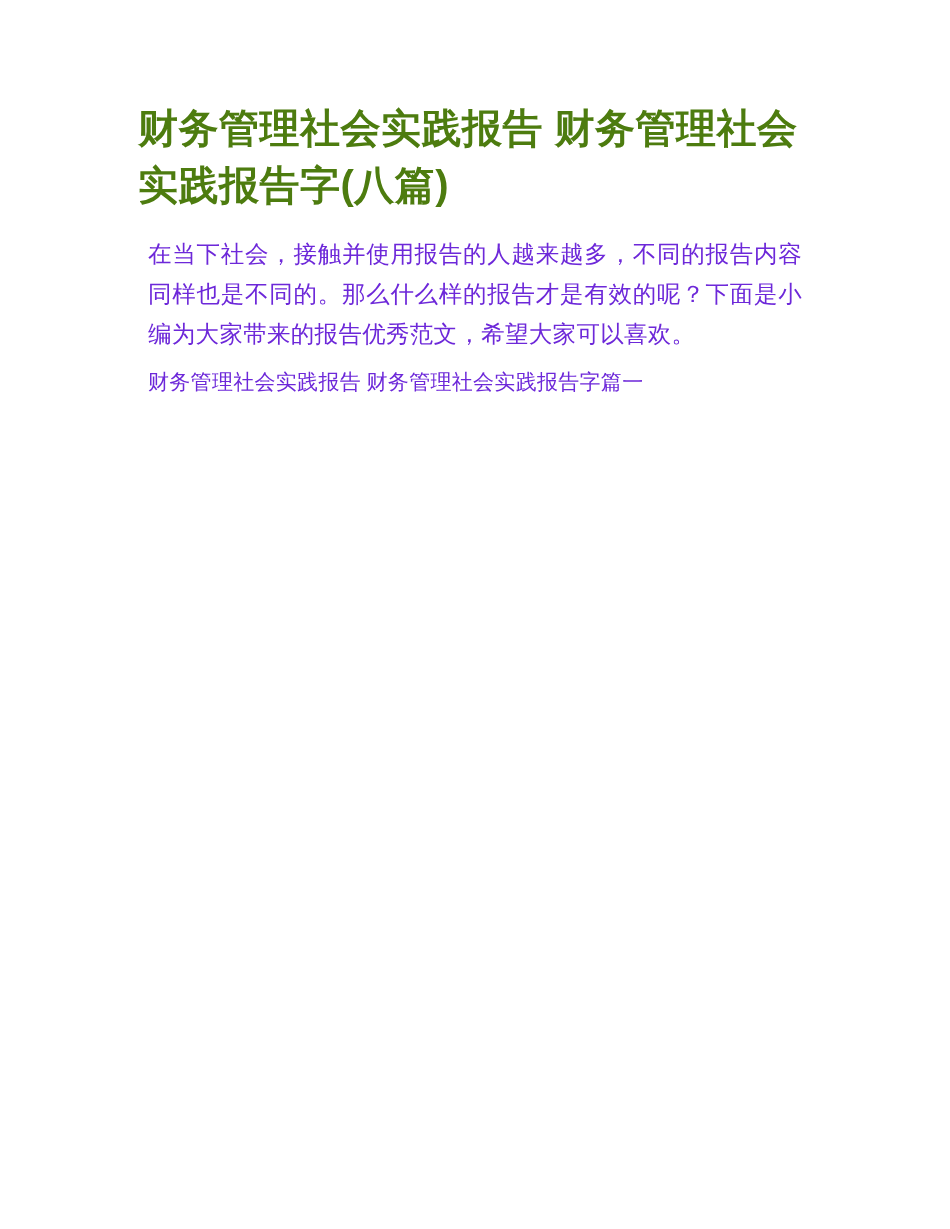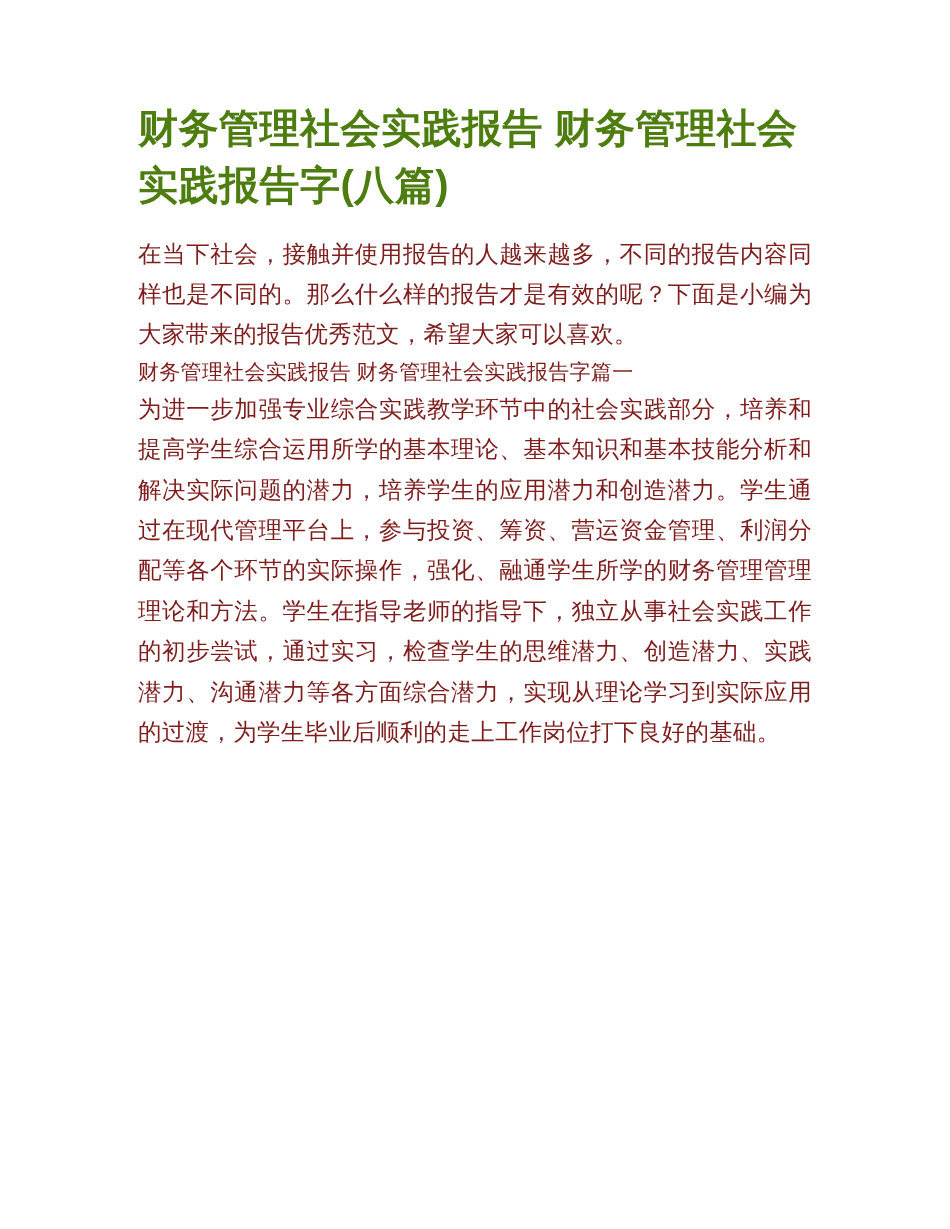--- a/index.html
+++ b/index.html
@@ -31,37 +31,36 @@
     margin: 0 0 20px 0;
     color: #4d7c0f;
   }
   .body-block {
     font-family: "Liberation Serif", serif;
     font-size: 23.5px;
     line-height: 1.72;
     letter-spacing: 0.3px;
     text-align: justify;
     text-justify: inter-ideograph;
-    margin: 0;
-    color: #7f1d1d;
+    margin: 10px;
+    color: #6d28d9;
   }
   .body-block + .body-block {
     margin-top: 0px;
     font-family: Liberation Serif, serif;
   }
   .p-small {
     font-size: 21px;
     line-height: 1.62;
   }
 </style>
 </head>
 <body>
 
 <div class="page">
   <h1 class="doc-title">财务管理社会实践报告 财务管理社会实践报告字(八篇)</h1>
 
   <p class="body-block">在当下社会，接触并使用报告的人越来越多，不同的报告内容同样也是不同的。那么什么样的报告才是有效的呢？下面是小编为大家带来的报告优秀范文，希望大家可以喜欢。</p>
 
   <p class="body-block p-small">财务管理社会实践报告 财务管理社会实践报告字篇一</p>
 
-  <p class="body-block">为进一步加强专业综合实践教学环节中的社会实践部分，培养和提高学生综合运用所学的基本理论、基本知识和基本技能分析和解决实际问题的潜力，培养学生的应用潜力和创造潜力。学生通过在现代管理平台上，参与投资、筹资、营运资金管理、利润分配等各个环节的实际操作，强化、融通学生所学的财务管理管理理论和方法。学生在指导老师的指导下，独立从事社会实践工作的初步尝试，通过实习，检查学生的思维潜力、创造潜力、实践潜力、沟通潜力等各方面综合潜力，实现从理论学习到实际应用的过渡，为学生毕业后顺利的走上工作岗位打下良好的基础。</p>
 
 </div>
 
 </body></html>

